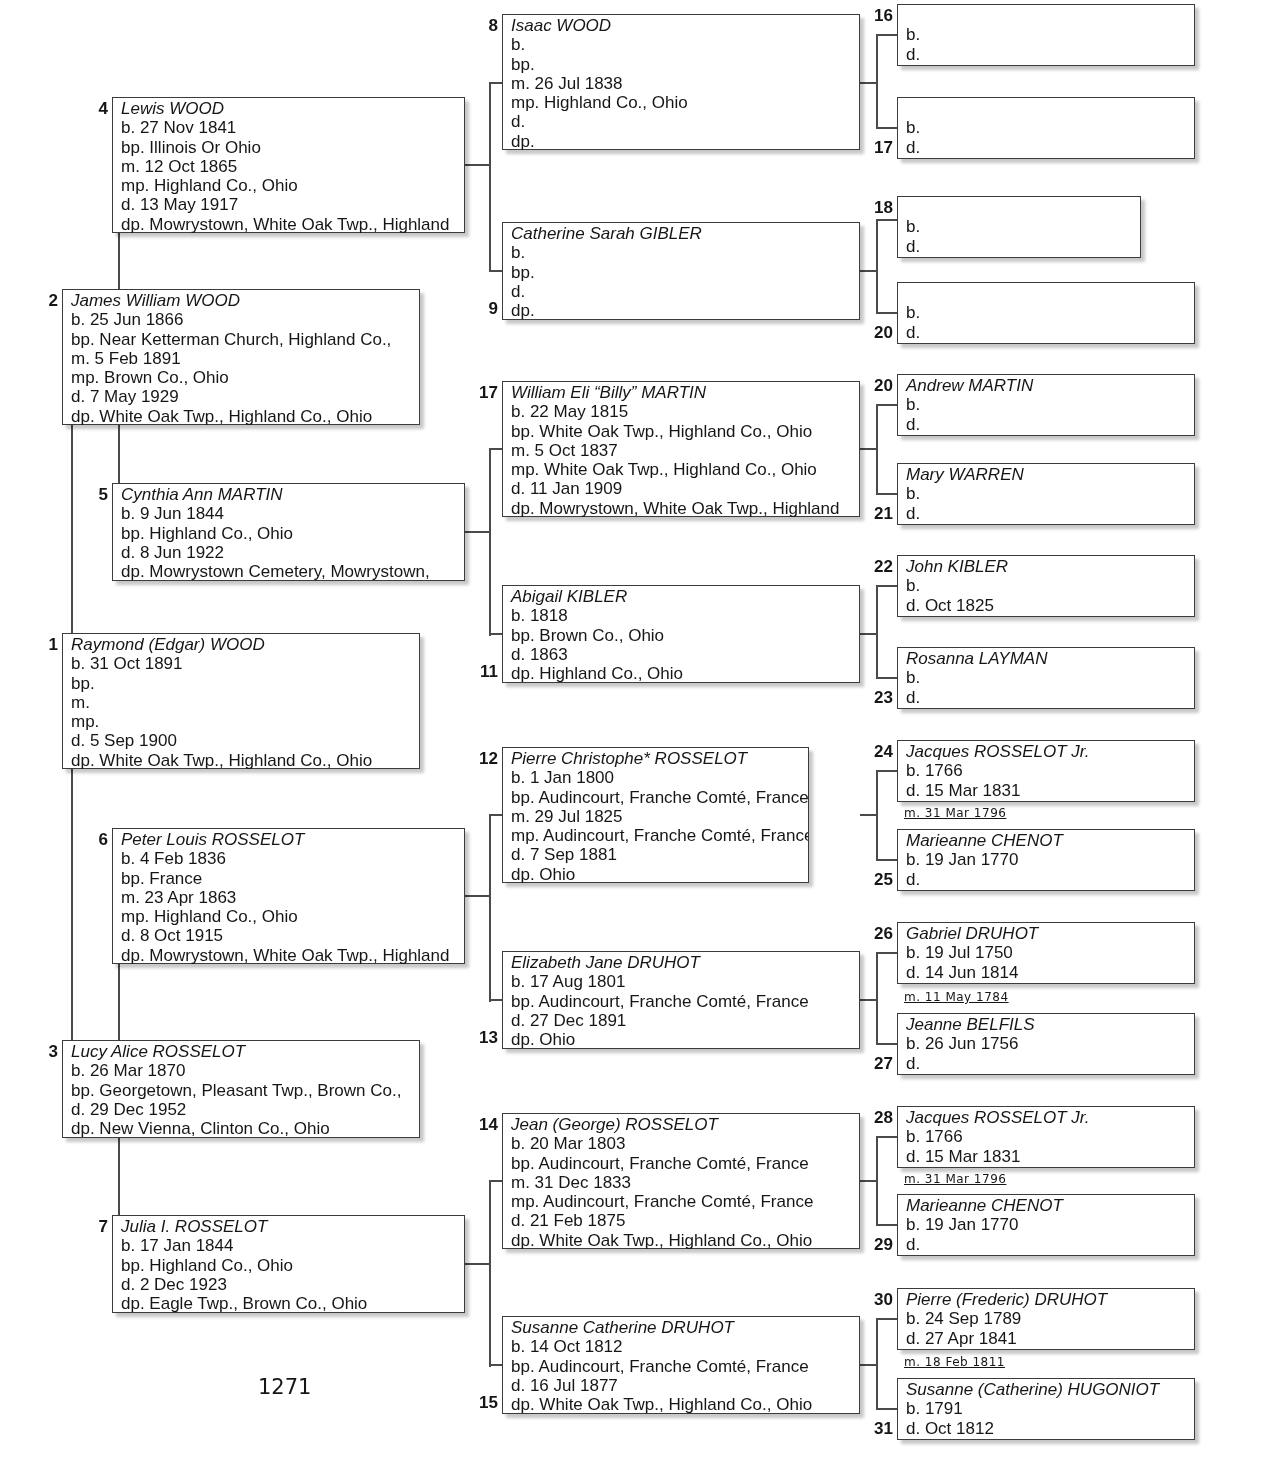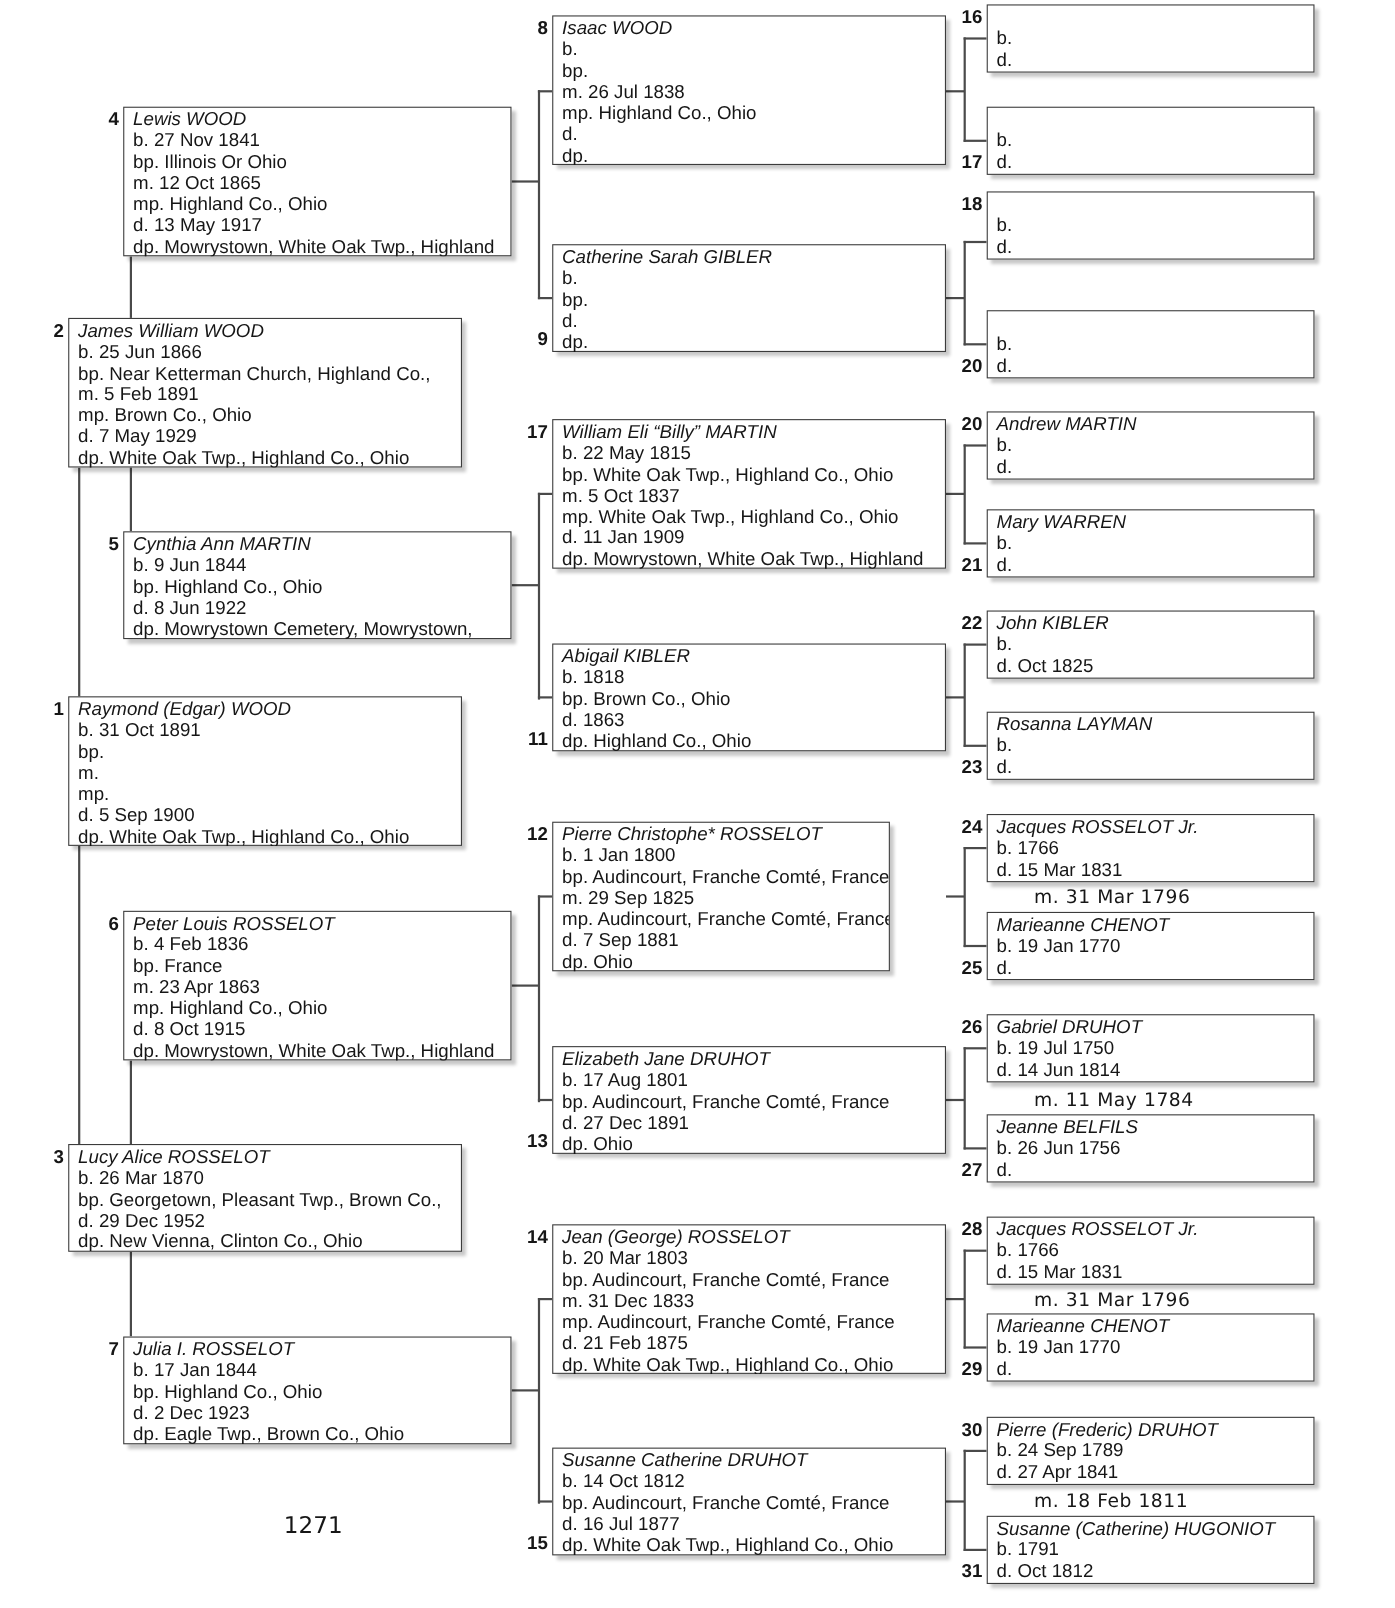--- a/index.html
+++ b/index.html
@@ -22,22 +22,22 @@
   .plines .dline { min-height:19.3px; }
   .num {
     position:absolute; right:calc(100% + 5px);
     font-weight:bold; font-size:17px; line-height:19.3px;
   }
   .num.t { top:1px; }
   .num.b { bottom:1px; }
   .hline { position:absolute; height:2px; background:#4a4a4a; z-index:1; }
   .vline { position:absolute; width:2px; background:#4a4a4a; z-index:1; }
   .mlabel {
-    position:absolute; z-index:2; left:940px;
-    font-family:"DejaVu Sans", sans-serif; font-size:17px; letter-spacing:0.5px;
+    position:absolute; z-index:2; left:904px;
+    font-family:"DejaVu Sans", sans-serif; font-size:12px; letter-spacing:0.5px;text-decoration:underline;
   }
   .pageno {
     position:absolute; left:258px; top:1375px;
     font-family:"DejaVu Sans", sans-serif; font-size:21px;
   }
 </style>
 </head>
 <body>
 
 <div class="canvas">
@@ -252,21 +252,21 @@
         </div>
       </div>
     </div>
   <div class="box" style="left:502px;top:747px;width:307px;height:136px">
       <span class="num t">12</span>
       <div class="content">
         <div class="pname">Pierre Christophe* ROSSELOT</div>
         <div class="plines">
           <div class="dline">b. 1 Jan 1800</div>
           <div class="dline">bp. Audincourt, Franche Comté, France</div>
-          <div class="dline">m. 29 Sep 1825</div>
+          <div class="dline">m. 29 Jul 1825</div>
           <div class="dline">mp. Audincourt, Franche Comté, France</div>
           <div class="dline">d. 7 Sep 1881</div>
           <div class="dline">dp. Ohio</div>
         </div>
       </div>
     </div>
   <div class="box" style="left:502px;top:951px;width:358px;height:98px">
       <span class="num b">13</span>
       <div class="content">
         <div class="pname">Elizabeth Jane DRUHOT</div>
@@ -317,21 +317,21 @@
   <div class="box" style="left:897px;top:97px;width:298px;height:62px">
       <span class="num b">17</span>
       <div class="content">
         <div class="pname"></div>
         <div class="plines">
           <div class="dline">b.</div>
           <div class="dline">d.</div>
         </div>
       </div>
     </div>
-  <div class="box" style="left:897px;top:174px;width:298px;height:62px">
+  <div class="box" style="left:897px;top:196px;width:244px;height:62px">
       <span class="num t">18</span>
       <div class="content">
         <div class="pname"></div>
         <div class="plines">
           <div class="dline">b.</div>
           <div class="dline">d.</div>
         </div>
       </div>
     </div>
   <div class="box" style="left:897px;top:282px;width:298px;height:62px">

